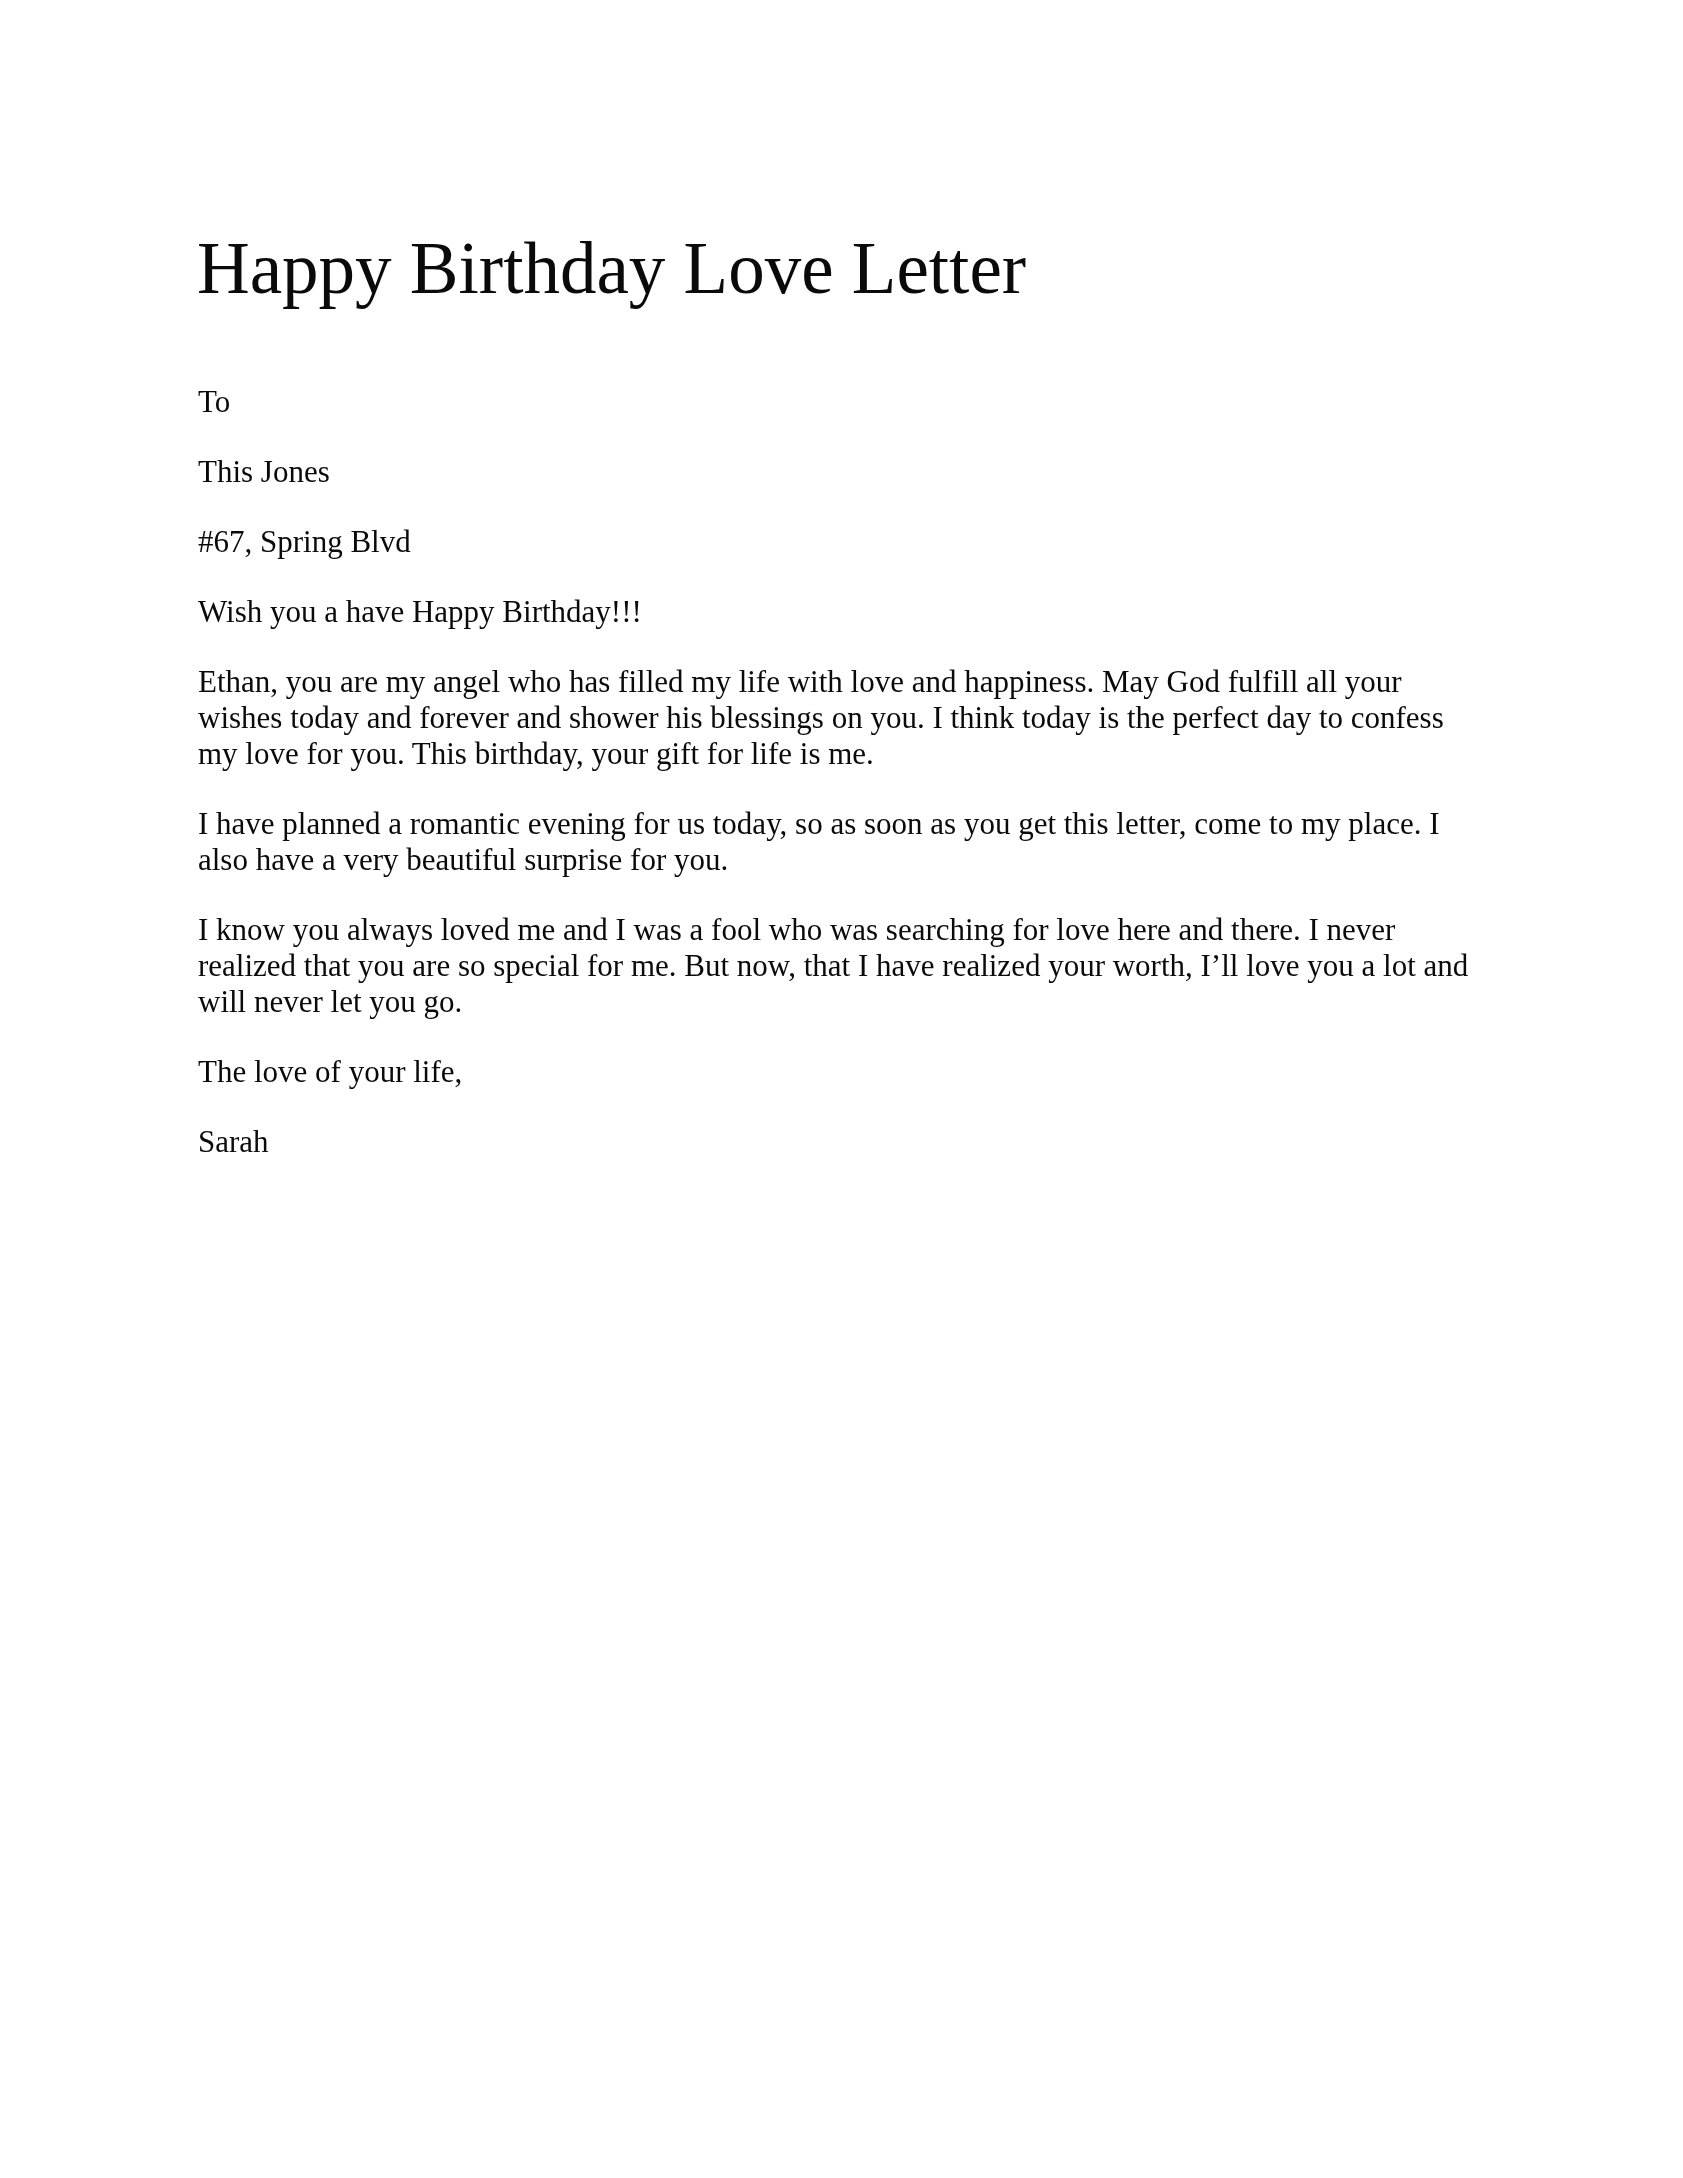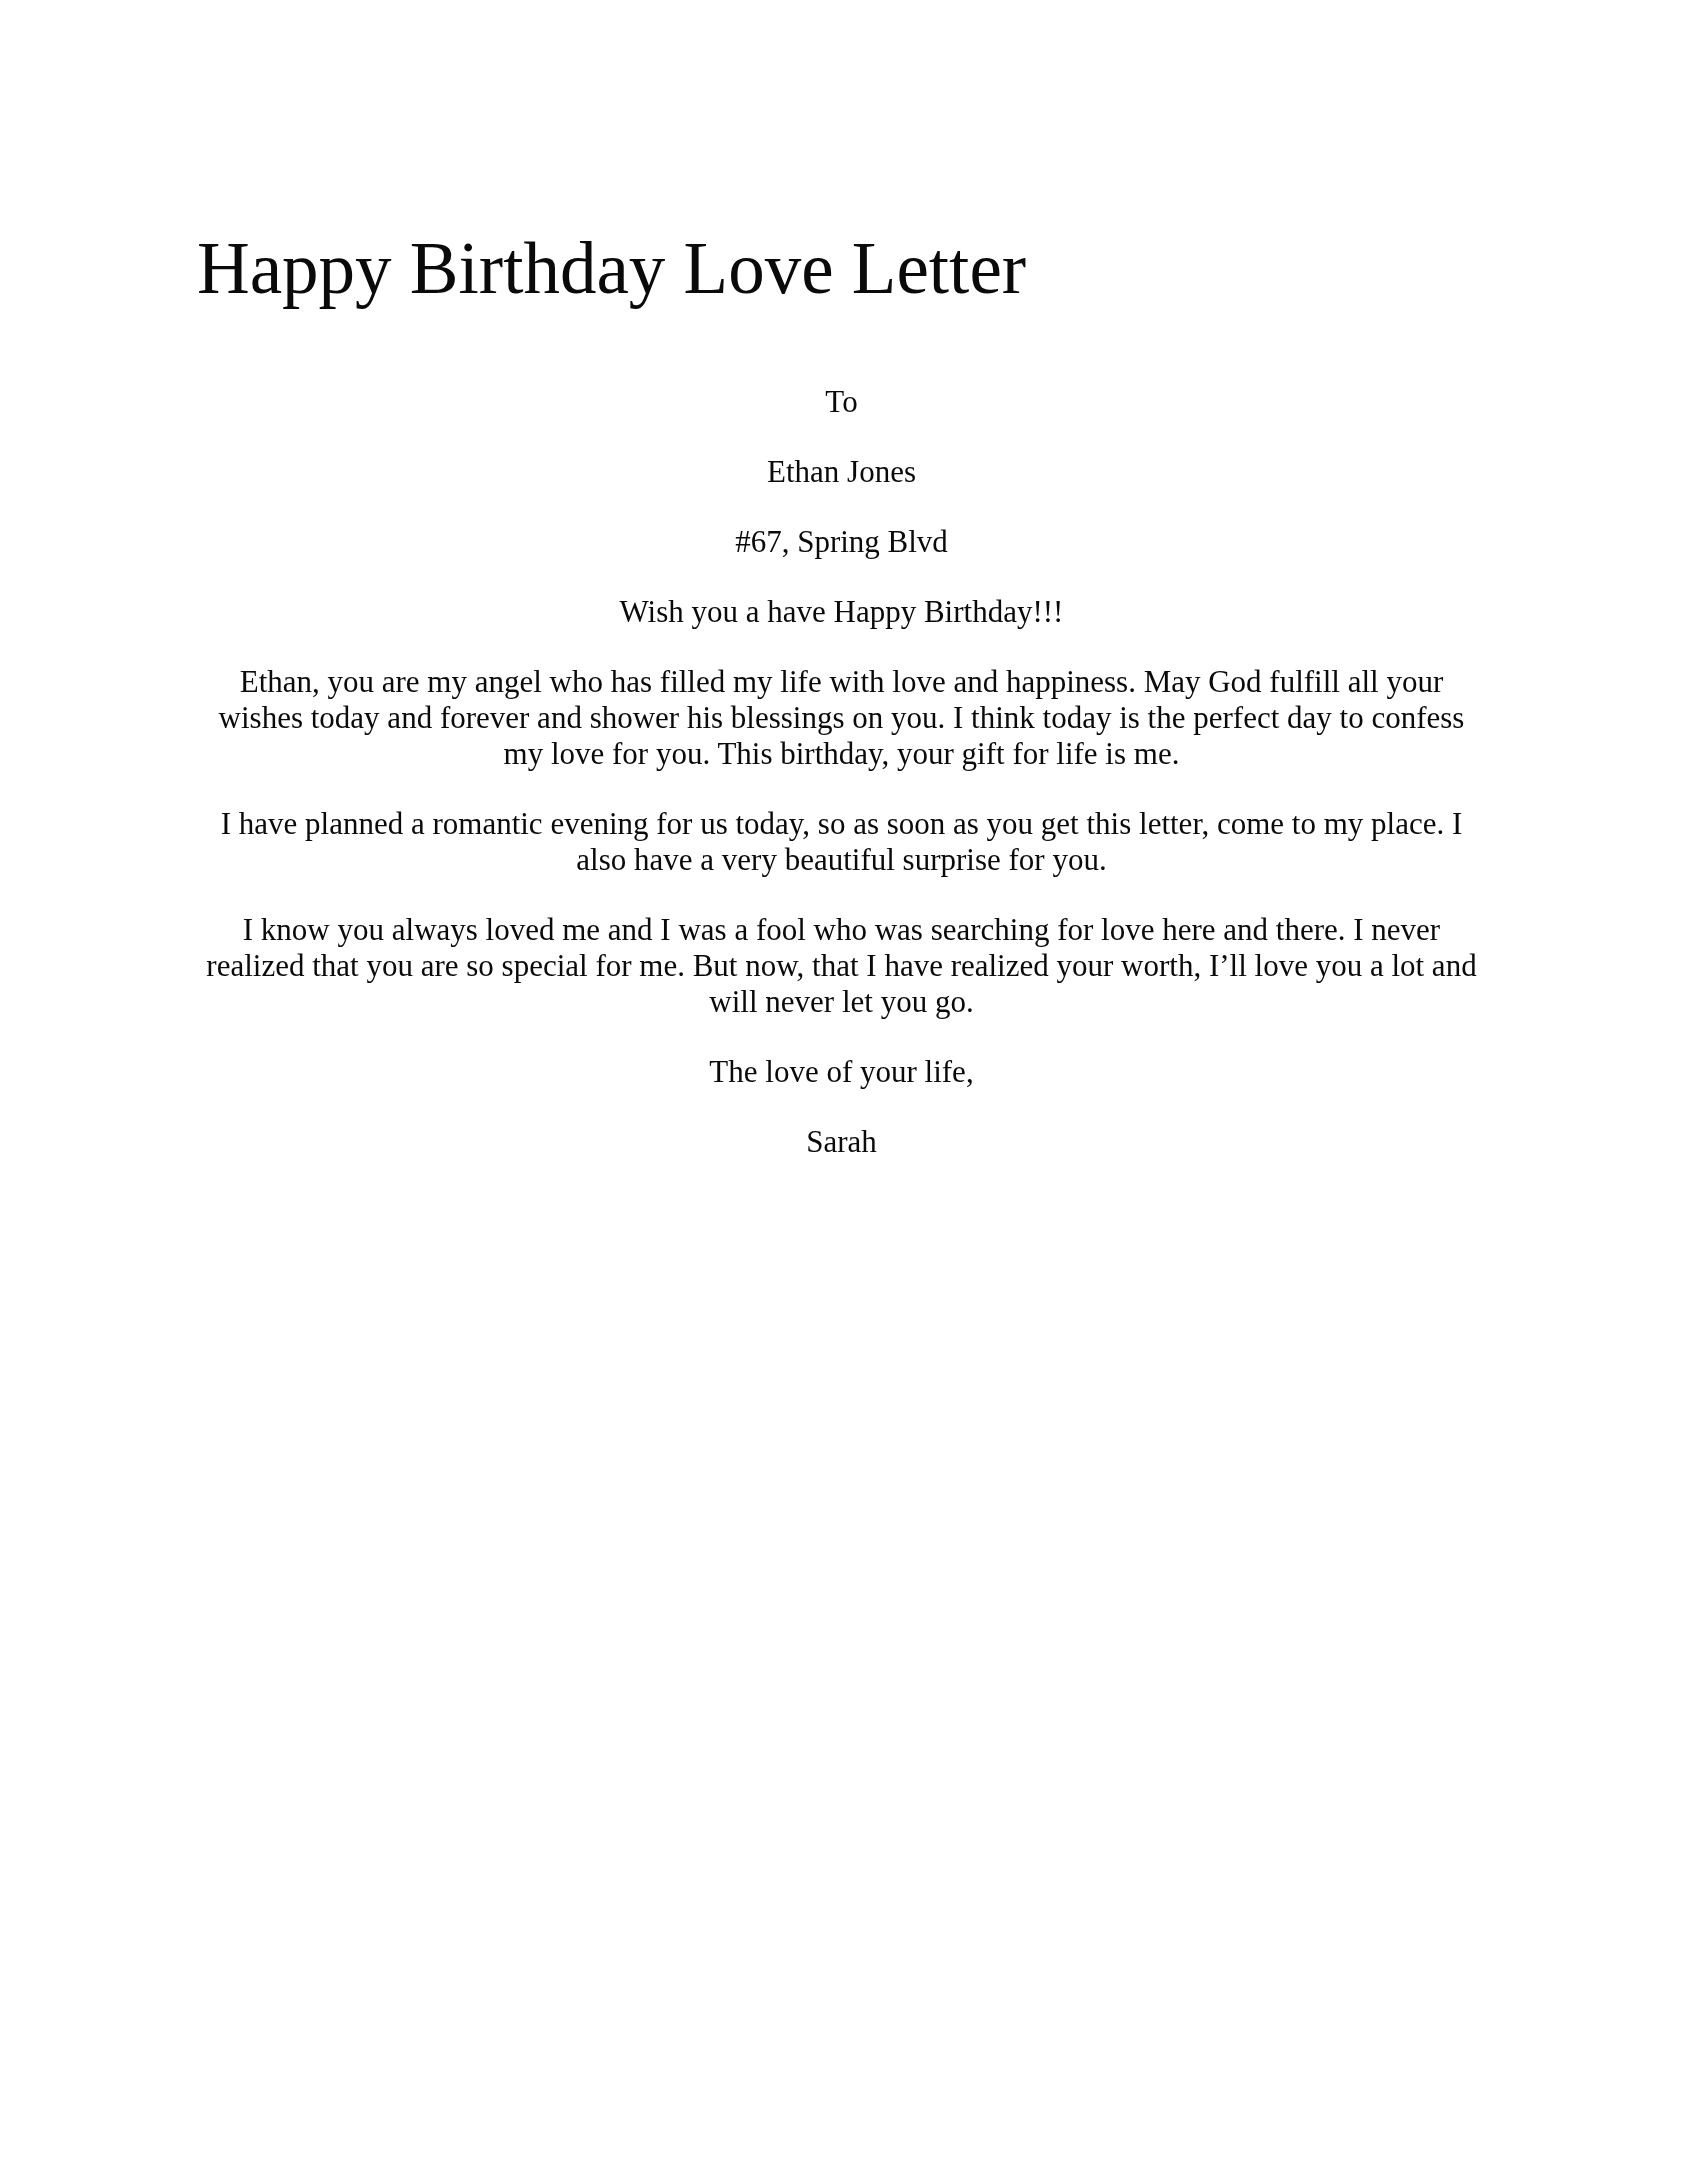--- a/index.html
+++ b/index.html
@@ -9,31 +9,31 @@
       font-family: "Liberation Serif", "DejaVu Serif", serif; color: #0a0a0a; margin-top: 28px;
     }
     .title {
       position: absolute; left: 197px; top: 204px; margin: 0;
       font-size: 73px; line-height: 73px; font-weight: normal; white-space: nowrap;
     }
     .body {
       position: absolute; left: 198px; top: 356px; width: 1287px;
       font-size: 31px; line-height: 36px;
     }
-    .body p { margin: 0 0 34px 0; text-align: center; }
+    .body p { margin: 0 0 34px 0; }
   </style>
 </head>
 <body>
 
 <div class="page">
   <h1 class="title">Happy Birthday Love Letter</h1>
 
   <div class="body">
     <p>To</p>
-    <p>Ethan Jones</p>
+    <p>This Jones</p>
     <p>#67, Spring Blvd</p>
     <p>Wish you a have Happy Birthday!!!</p>
     <p>Ethan, you are my angel who has filled my life with love and happiness. May God fulfill all your wishes today and forever and shower his blessings on you. I think today is the perfect day to confess my love for you. This birthday, your gift for life is me.</p>
     <p>I have planned a romantic evening for us today, so as soon as you get this letter, come to my place. I also have a very beautiful surprise for you.</p>
     <p>I know you always loved me and I was a fool who was searching for love here and there. I never realized that you are so special for me. But now, that I have realized your worth, I’ll love you a lot and will never let you go.</p>
     <p>The love of your life,</p>
     <p>Sarah</p>
   </div>
 </div>
 

